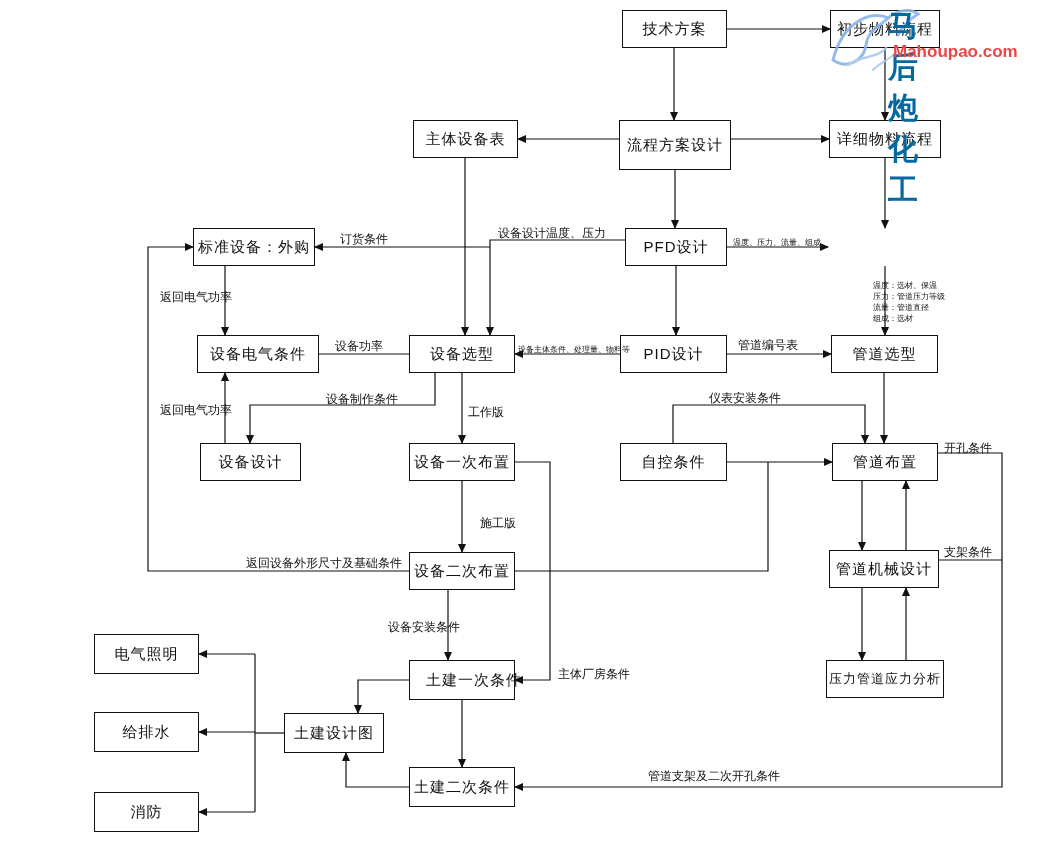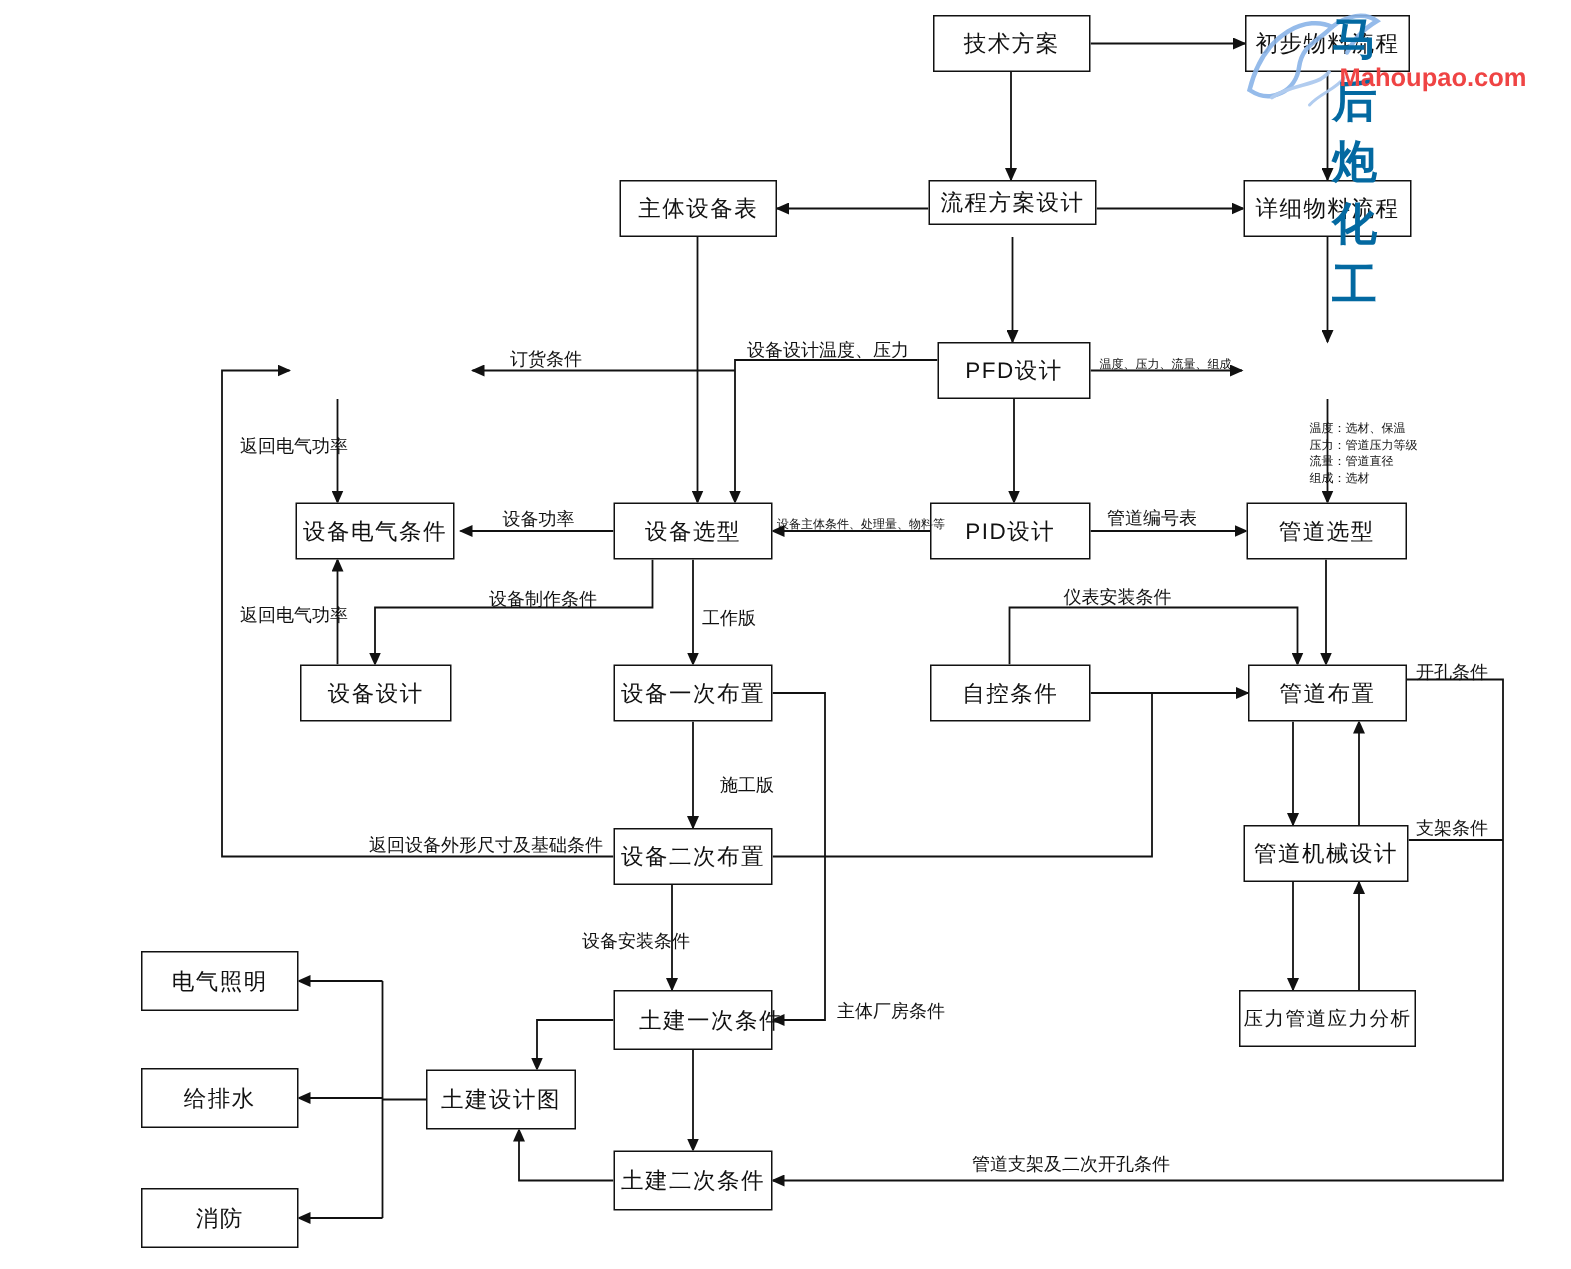--- a/index.html
+++ b/index.html
@@ -74,24 +74,25 @@
       <polyline points="906,550 906,481" marker-end="url(#arr)"></polyline>
       <polyline points="862,588 862,660" marker-end="url(#arr)"></polyline>
       <polyline points="906,660 906,588" marker-end="url(#arr)"></polyline>
       <polyline points="938,453 1002,453 1002,787 515,787" marker-end="url(#arr)"></polyline>
     </g>
   </svg>
 
   <div class="node" style="left:622px;top:10px;width:105px;height:38px;">技术方案</div>
   <div class="node" style="left:830px;top:10px;width:110px;height:38px;">初步物料流程</div>
   <div class="node" style="left:413px;top:120px;width:105px;height:38px;">主体设备表</div>
-  <div class="node" style="left:619px;top:120px;width:112px;height:30px;">流程方案设计</div>
+  <div class="node" style="left:619px;top:120px;width:112px;height:50px;">流程方案设计</div>
   <div class="node" style="left:829px;top:120px;width:112px;height:38px;">详细物料流程</div>
+  <div class="node" style="left:193px;top:228px;width:122px;height:38px;">标准设备：外购</div>
   <div class="node" style="left:625px;top:228px;width:102px;height:38px;">PFD设计</div>
-  <div class="node" style="left:197px;top:335px;width:106px;height:38px;">设备电气条件</div>
+  <div class="node" style="left:197px;top:335px;width:122px;height:38px;">设备电气条件</div>
   <div class="node" style="left:409px;top:335px;width:106px;height:38px;">设备选型</div>
   <div class="node" style="left:620px;top:335px;width:107px;height:38px;">PID设计</div>
   <div class="node" style="left:831px;top:335px;width:107px;height:38px;">管道选型</div>
   <div class="node" style="left:200px;top:443px;width:101px;height:38px;">设备设计</div>
   <div class="node" style="left:409px;top:443px;width:106px;height:38px;">设备一次布置</div>
   <div class="node" style="left:620px;top:443px;width:107px;height:38px;">自控条件</div>
   <div class="node" style="left:832px;top:443px;width:106px;height:38px;">管道布置</div>
   <div class="node" style="left:409px;top:552px;width:106px;height:38px;">设备二次布置</div>
   <div class="node" style="left:829px;top:550px;width:110px;height:38px;">管道机械设计</div>
   <div class="node" style="left:94px;top:634px;width:105px;height:40px;">电气照明</div>

